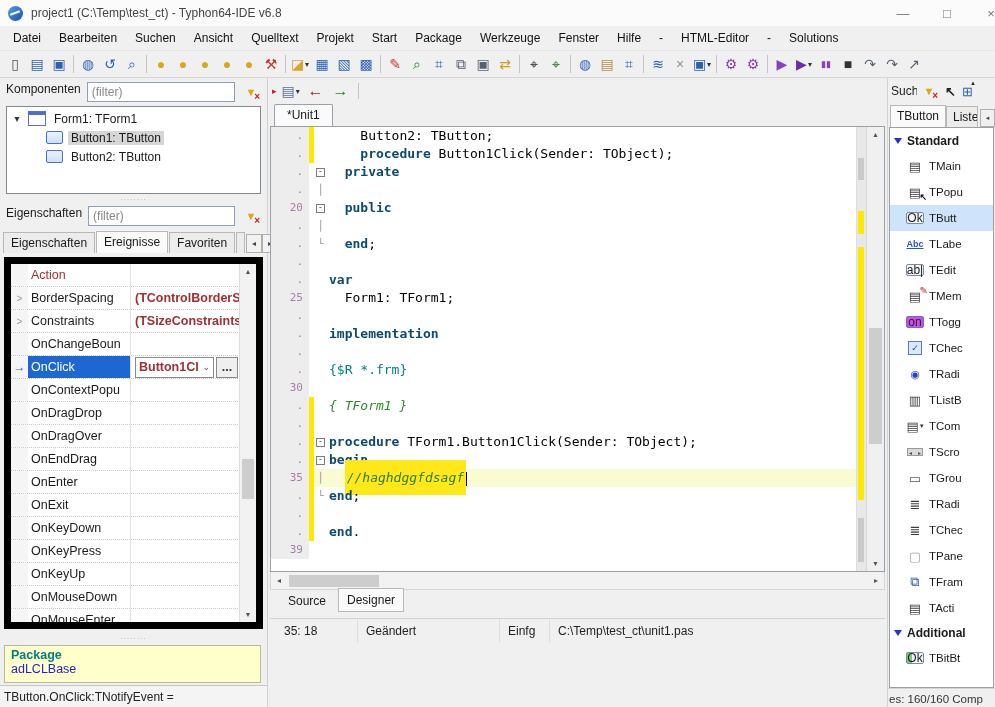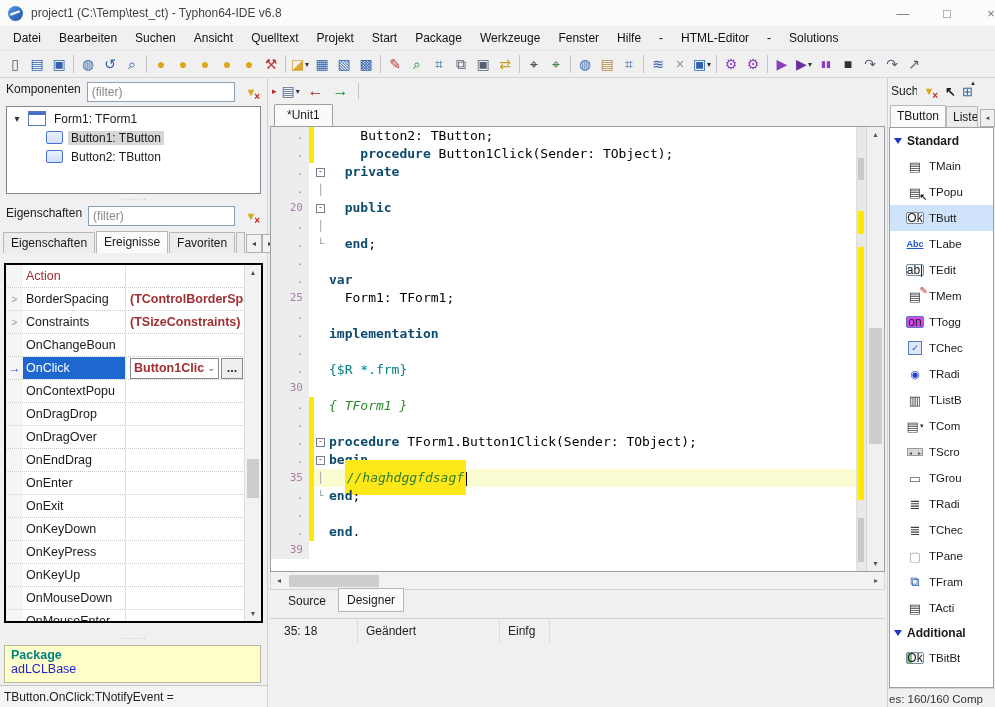--- a/index.html
+++ b/index.html
@@ -42,21 +42,21 @@
   .tree-label.sel{background:#d6d6d6}
   .hsplit{height:8px;display:flex;align-items:center;justify-content:center}
   .hsplit::before{content:"........";color:#aaa;font-size:8px;letter-spacing:1px;line-height:4px}
   .oi-tabs{height:23px;display:flex;align-items:flex-end;padding-left:3px}
   .oi-tab{padding:3px 7px;border:1px solid #b8b8b8;border-bottom:none;background:#ececec;margin-right:1px;white-space:nowrap}
   .oi-tab.active{background:#fafafa;padding-bottom:4px}
   .oi-tab.clip{max-width:18px;overflow:hidden;padding-right:0}
   .tab-arrows{margin-left:auto;display:flex}
   .tab-arrow{width:14px;height:17px;border:1px solid #b0b0b0;background:#f2f2f2;font-size:8px;color:#444;
              display:flex;align-items:center;justify-content:center}
-  .oi-grid{flex:1;margin:10px 4px;border:2px solid #000000;background:#fff;position:relative;overflow:hidden}
+  .oi-grid{flex:1;margin:4px 4px;border:7px solid #000000;background:#fff;position:relative;overflow:hidden}
   .oi-rows{position:absolute;inset:0 16px 0 0}
   .oi-row{display:flex;height:22px;align-items:center;border-bottom:1px dotted #c8c8c8;font-size:12.5px}
   .oi-exp{width:17px;height:100%;flex:none;background:#f5f5f5;color:#999;font-size:10px;
           display:flex;align-items:center;justify-content:center}
   .oi-exp .selarrow{color:#2255cc;font-weight:bold;font-size:12px}
   .oi-name{width:103px;flex:none;padding-left:3px;white-space:nowrap;overflow:hidden;height:100%;display:flex;align-items:center;border-right:1px solid #e0e0e0;box-sizing:border-box}
   .oi-name.red{color:#a03033}
   .oi-row.sel .oi-name{background:#1e66d0;color:#fff}
   .oi-val{flex:1;padding-left:4px;color:#a03033;font-weight:bold;white-space:nowrap;overflow:hidden;display:flex;align-items:center;gap:2px}
   .val-dd{border:1px solid #8a8a8a;height:19px;flex:1;display:flex;align-items:center;padding:0 3px;gap:3px;background:#fff;min-width:0}
@@ -532,20 +532,21 @@
       <span class="hs-btn">▸</span>
     </div>
     <div class="ed-bottom-tabs">
       <span class="ebt active">Source</span>
       <span class="ebt inactive">Designer</span>
     </div>
     <div class="statusbar">
       <span class="sb sb1">35: 18</span>
       <span class="sb sb2">Geändert</span>
       <span class="sb sb3">Einfg</span>
+      <span class="sb sb4">C:\Temp\test_ct\unit1.pas</span>
     </div>
     <div class="center-fill"></div>
   </div>
 
   <div class="right">
     <div class="rp-header">
       <span class="rp-search-label">Suche</span>
       <span class="funnelx"></span>
       <span class="cursor-icon">↖</span>
       <span class="hier-icon">⊞</span>

